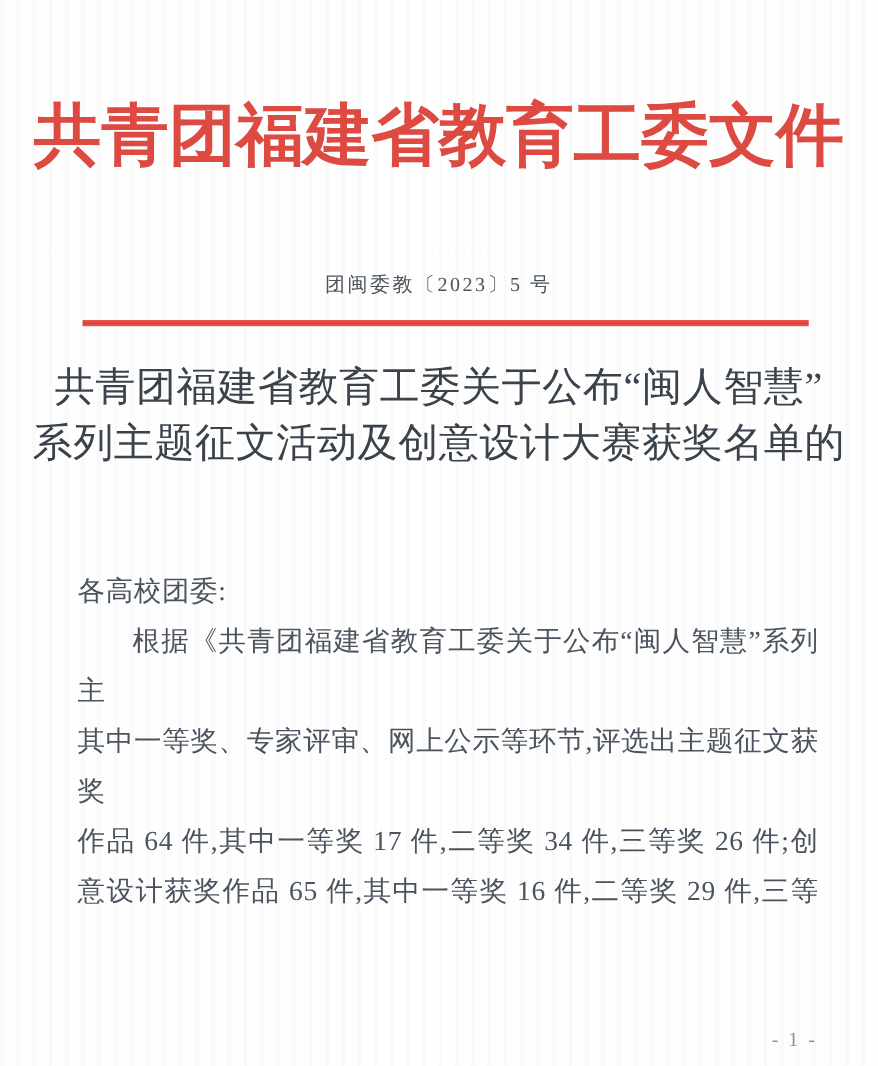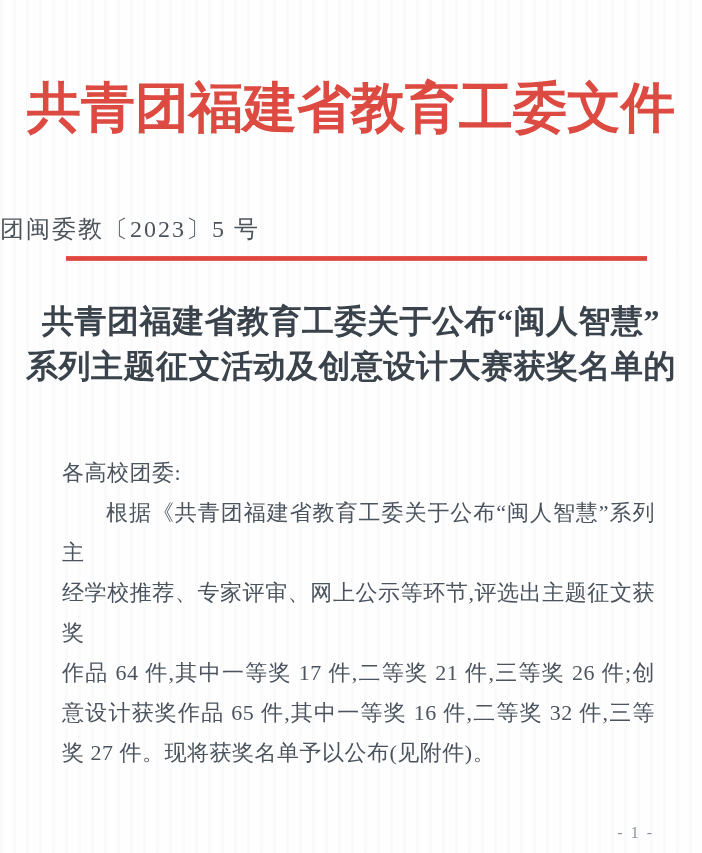--- a/index.html
+++ b/index.html
@@ -40,21 +40,22 @@
     letter-spacing: 0px;
     white-space: nowrap;
   }
 
   
   .doc-number {
     position: absolute;
     top: 216px;
     left: 0;
     right: 0;
-    font-size: 24px;
+    text-align: center;
+    font-size: 16px;
     line-height: 26px;
     color: #4b535b;
     letter-spacing: 2px;
   }
 
   
   .red-rule {
     position: absolute;
     top: 256px;
     left: 66px;
@@ -62,25 +63,25 @@
     height: 5px;
     background: linear-gradient(180deg, #e85850 0%, #dc4038 55%, #e4635c 100%);
   }
 
   
   .doc-title {
     position: absolute;
     top: 287px;
     left: 0;
     right: 0;
-    margin: 12px;
+    margin: 0;
     text-align: center;
     font-size: 32px;
     line-height: 45px;
-    font-weight: bold;
+    font-weight: normal;
     color: #3a434c;
     letter-spacing: 0.5px;
   }
   .doc-title .t-line { display: block; }
 
   
   .body-text {
     position: absolute;
     top: 453px;
     left: 62px;
@@ -120,22 +121,21 @@
   <div class="red-rule"></div>
 
   <h2 class="doc-title">
     <span class="t-line">共青团福建省教育工委关于公布“闽人智慧”</span>
     <span class="t-line">系列主题征文活动及创意设计大赛获奖名单的</span>
   </h2>
 
   <div class="body-text">
     <span class="line">各高校团委:</span>
     <span class="line indent just">根据《共青团福建省教育工委关于公布“闽人智慧”系列主</span>
-    <span class="line just">经学校推荐、专家评审、网上公示等环节,评选出主题征文获奖</span>
-    <span class="line just">作品 64 件,其中一等奖 17 件,二等奖 21 件,三等奖 26 件;创</span>
-    <span class="line just">意设计获奖作品 65 件,其中一等奖 16 件,二等奖 32 件,三等</span>
-    <span class="line">奖 27 件。现将获奖名单予以公布(见附件)。</span>
+    <span class="line just">其中一等奖、专家评审、网上公示等环节,评选出主题征文获奖</span>
+    <span class="line just">作品 64 件,其中一等奖 17 件,二等奖 34 件,三等奖 26 件;创</span>
+    <span class="line just">意设计获奖作品 65 件,其中一等奖 16 件,二等奖 29 件,三等</span>
 
   </div>
 
   <div class="page-number">- 1 -</div>
 
 </div>
 
 </body></html>

